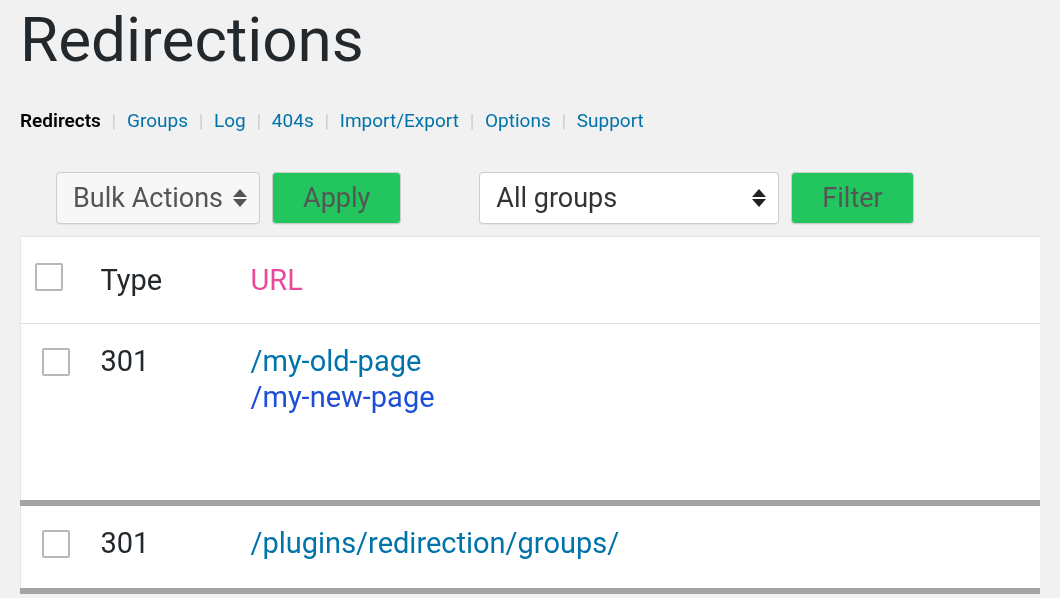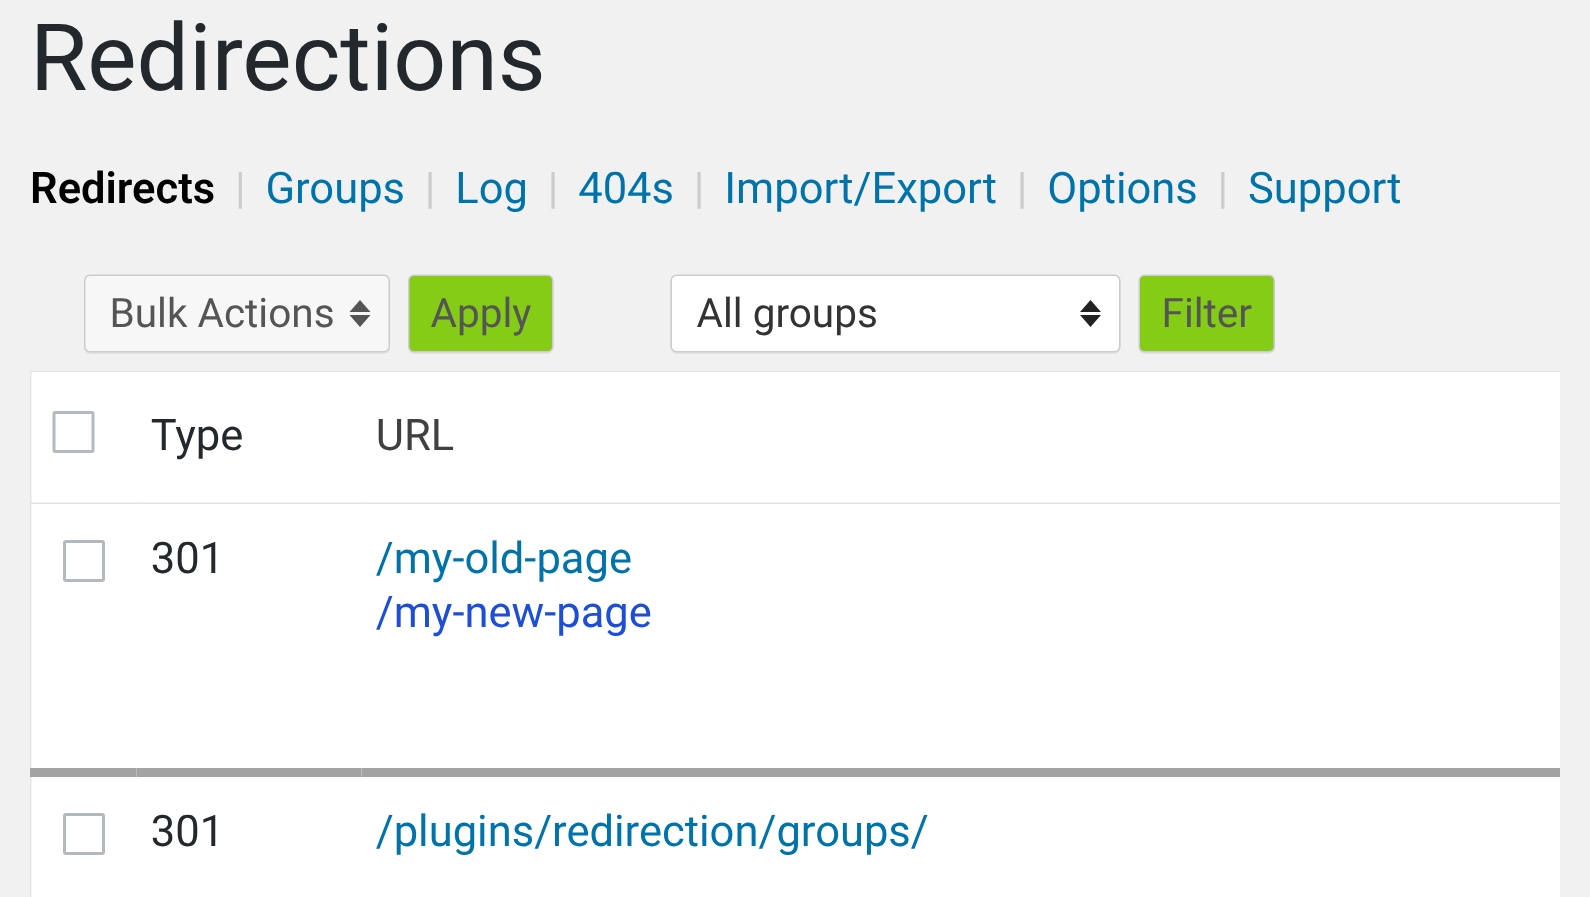--- a/index.html
+++ b/index.html
@@ -21,21 +21,21 @@
     font-size: 62px;
     font-weight: 400;
     color: #23282d;
     margin: 0;
     padding: 0 0 4px 0;
     line-height: 1.3;
   }
   .subsubsub {
     margin: 24px 0 0 0;
     padding: 0 0 34px 0;
-    font-size: 29px;
+    font-size: 19px;
     color: #666;
   }
   .subsubsub .item {
     color: #0073aa;
     text-decoration: none;
     cursor: pointer;
   }
   .subsubsub .item.current {
     color: #000;
     font-weight: 600;
@@ -85,25 +85,25 @@
     border-right: 7px solid transparent;
   }
   .caret-up { border-bottom: 8px solid #555; }
   .caret-down { border-top: 8px solid #555; }
   .select-box.groups .caret-up { border-bottom-color: #222; }
   .select-box.groups .caret-down { border-top-color: #222; }
   .button {
     display: inline-flex;
     align-items: center;
     justify-content: center;
-    background: #84cc16;
+    background: #22c55e;
     border: 1px solid #ccc;
     border-radius: 4px;
     height: 52px;
-    padding: 0 14px;
+    padding: 0 30px;
     font-size: 27px;
     color: #555;
     box-shadow: 0 1px 0 rgba(0,0,0,0.05);
     cursor: pointer;
   }
   .groups-select {
     background: #fff;
     color: #333;
     min-width: 300px;
     align-items: center;
@@ -119,21 +119,21 @@
     font-size: 29px;
   }
   table.redir thead th {
     text-align: left;
     font-weight: 400;
     padding: 22px 10px 22px 10px;
     border-bottom: 1px solid #e1e1e1;
     color: #23282d;
   }
   table.redir thead th.url a {
-    color: #404040;
+    color: #ec4899;
     text-decoration: none;
   }
   table.redir td {
     padding: 20px 10px;
     vertical-align: top;
     border-bottom: 6px solid #a3a3a3;
   }
   .cb-col { width: 70px; text-align: center; }
   .type-col { width: 150px; }
   input.cb {

